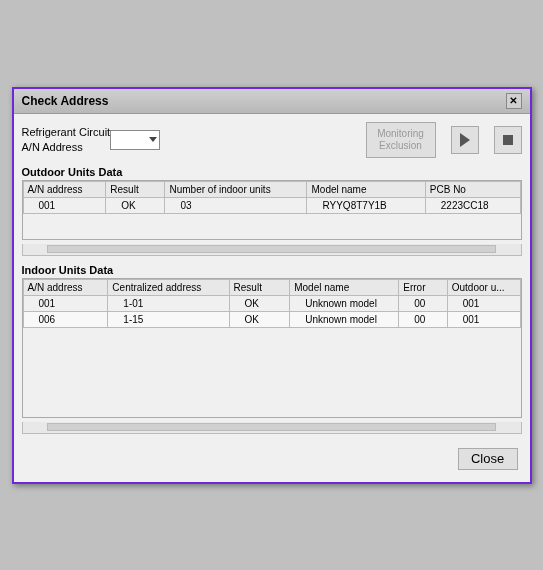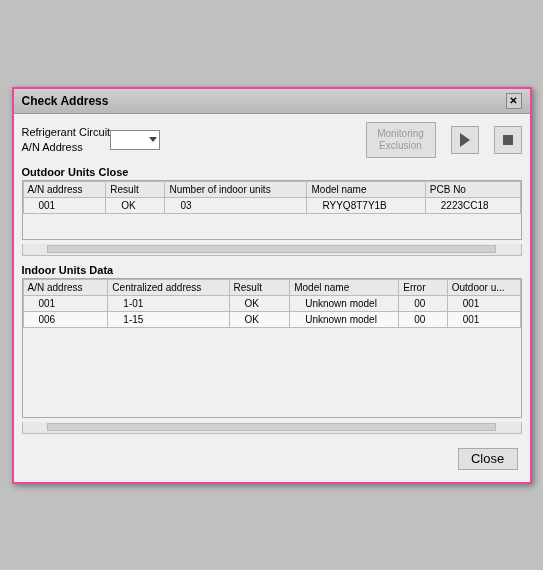--- a/index.html
+++ b/index.html
@@ -9,21 +9,21 @@
       background: #c0c0c0;
       display: flex;
       align-items: center;
       justify-content: center;
       width: 543px;
       height: 570px;
     }
     .window {
       width: 520px;
       background: #f0f0f0;
-      border: 2px solid #ec4899;
+      border: 2px solid #6d28d9;
       box-shadow: 2px 2px 6px rgba(0,0,0,0.4);
     }
     .title-bar {
       background: linear-gradient(to bottom, #d0d0d0, #b8b8b8);
       border-bottom: 1px solid #999;
       padding: 4px 8px;
       display: flex;
       align-items: center;
       justify-content: space-between;
     }
@@ -232,21 +232,21 @@
         </div>
         <div class="icon-btn">
           <div class="play-icon"></div>
         </div>
         <div class="icon-btn">
           <div class="stop-icon"></div>
         </div>
       </div>
     </div>
 
-    <div class="section-label">Outdoor Units Close</div>
+    <div class="section-label">Outdoor Units Data</div>
     <div class="data-table-container outdoor-scroll scroll-area">
       <table class="data-table">
         <thead>
           <tr>
           <th style="width: 70px;">A/N address</th>
               <th style="width: 50px;">Result</th>
               <th style="width: 120px;">Number of indoor units</th>
               <th style="width: 100px;">Model name</th>
               <th style="width: 80px;">PCB No</th>
             </tr>

